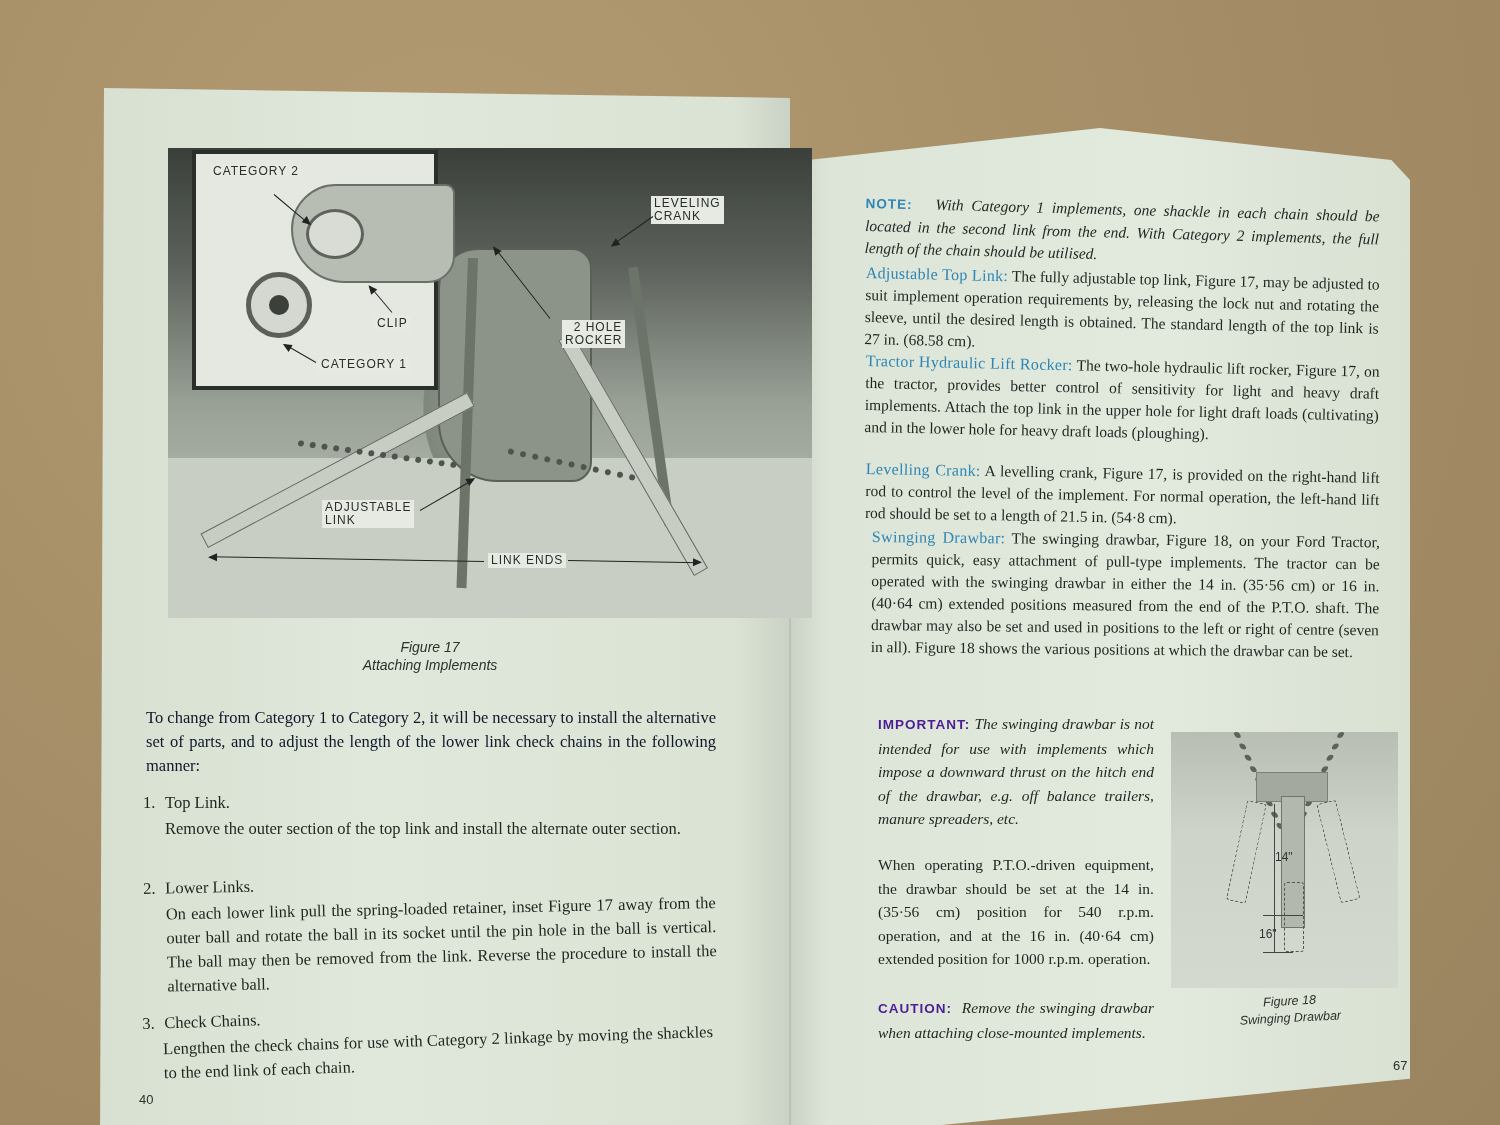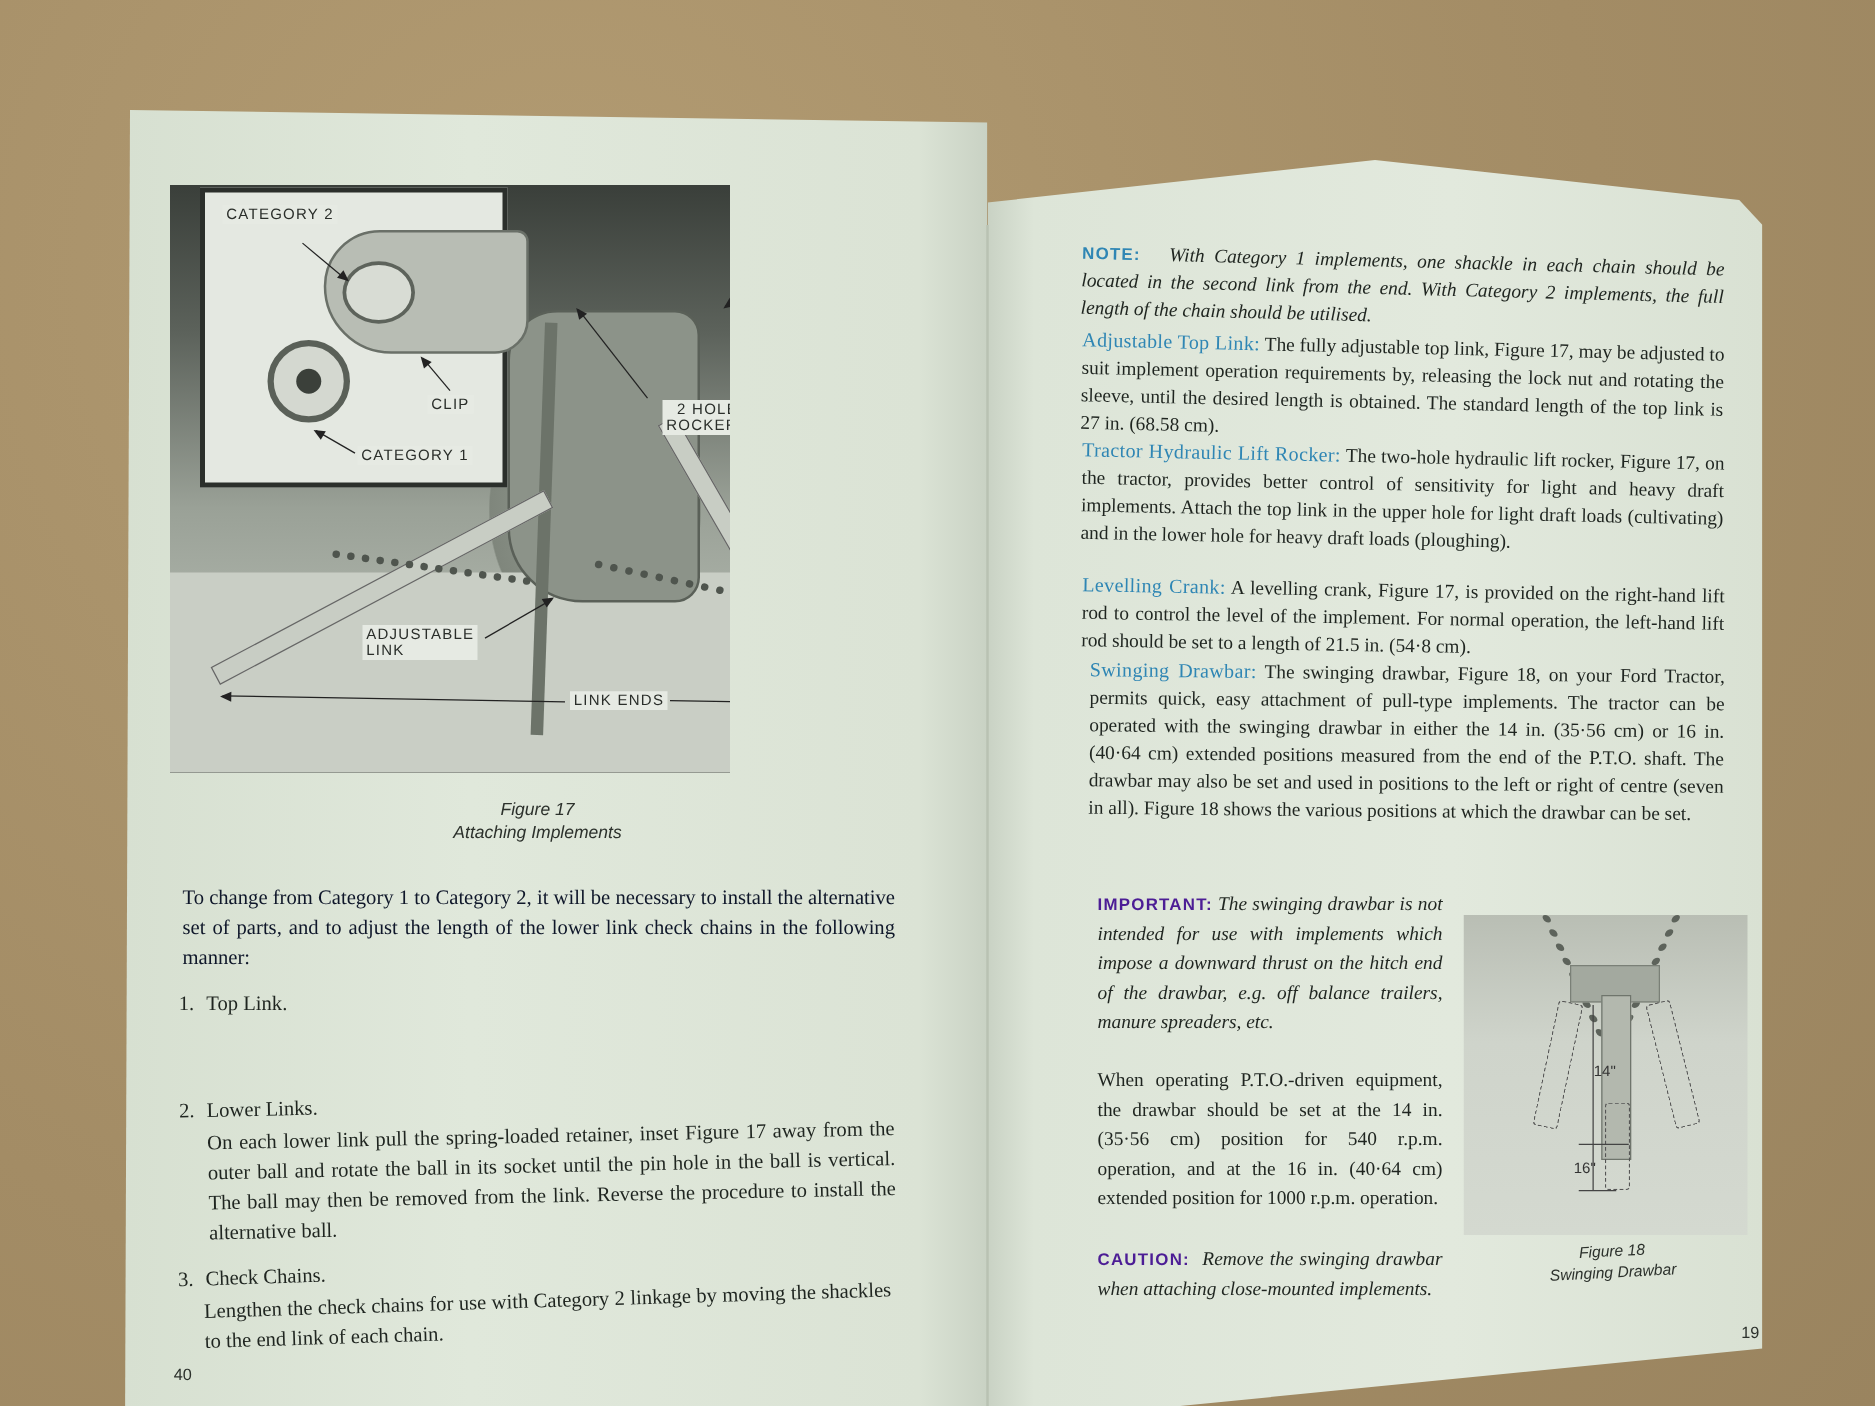--- a/index.html
+++ b/index.html
@@ -20,22 +20,22 @@
   }
   .page-right {
     left:790px; top:120px; width:620px; height:1020px;
     clip-path: polygon(0 42px, 50% 8px, 97% 40px, 100% 60px, 100% 94%, 0 100%);
     background: linear-gradient(90deg, #c9d2c4 0%, #dde5d8 6%, #e2e9dd 60%, #d9e1d3 100%);
   }
   .spine { position:absolute; left:789px; top:180px; width:2px; height:945px; background:#b9c2b3; }
 
   
   .fig17 {
-    position:absolute; left:136px; top:148px; width:448px; height:470px;
-    background:#000000; overflow:hidden;
+    position:absolute; left:168px; top:148px; width:644px; height:470px;
+    background:#7f1d1d; overflow:hidden;
   }
   .fig17 .photo-bg {
     position:absolute; inset:0;
     background:
       radial-gradient(ellipse 120px 150px at 340px 260px, #9aa197 0%, #7f867c 70%, transparent 71%),
       linear-gradient(180deg, #3a3f3a 0%, #5c625b 25%, #9aa197 55%, #c3c9c0 100%);
   }
   .fig17 .ground { position:absolute; left:0; right:0; bottom:0; height:160px; background:#c9cec5; }
   .fig17 .housing {
     position:absolute; left:270px; top:100px; width:150px; height:230px;
@@ -160,20 +160,21 @@
   <div>Attaching Implements</div>
 </div>
 
 <div class="body-text" style="left:146px;top:706px;width:570px;">
   <p>To change from Category 1 to Category 2, it will be necessary to install the alternative set of parts, and to adjust the length of the lower link check chains in the following manner:</p>
 </div>
 
 <div class="list-item" style="left:143px;top:791px;width:574px;height:75px;">
   <span class="list-num">1.</span>
   <span class="list-head">Top Link.</span>
+  <div class="list-body" style="top:26px;width:550px;">Remove the outer section of the top link and install the alternate outer section.</div>
 </div>
 
 <div class="list-item" style="left:143px;top:877px;width:574px;height:130px;transform:rotate(-1.2deg);transform-origin:left top;">
   <span class="list-num">2.</span>
   <span class="list-head">Lower Links.</span>
   <div class="list-body" style="top:26px;width:550px;">On each lower link pull the spring-loaded retainer, inset Figure 17 away from the outer ball and rotate the ball in its socket until the pin hole in the ball is vertical. The ball may then be removed from the link. Reverse the procedure to install the alternative ball.</div>
 </div>
 
 <div class="list-item" style="left:142px;top:1012px;width:574px;height:80px;transform:rotate(-1.8deg);transform-origin:left top;">
   <span class="list-num">3.</span>
@@ -235,13 +236,13 @@
   <div class="hline" style="left:92px;top:220px;width:30px;"></div>
   <span class="dim" style="left:104px;top:118px;">14"</span>
   <span class="dim" style="left:88px;top:195px;">16"</span>
 </div>
 
 <div class="caption" style="left:1200px;top:993px;width:180px;font-size:12.5px;line-height:17px;transform:rotate(-3deg);">
   <div>Figure 18</div>
   <div>Swinging Drawbar</div>
 </div>
 
-<div class="page-num" style="left:1393px;top:1058px;">19</div>
+<div class="page-num" style="left:1393px;top:1058px;">67</div>
 
 </body></html>

